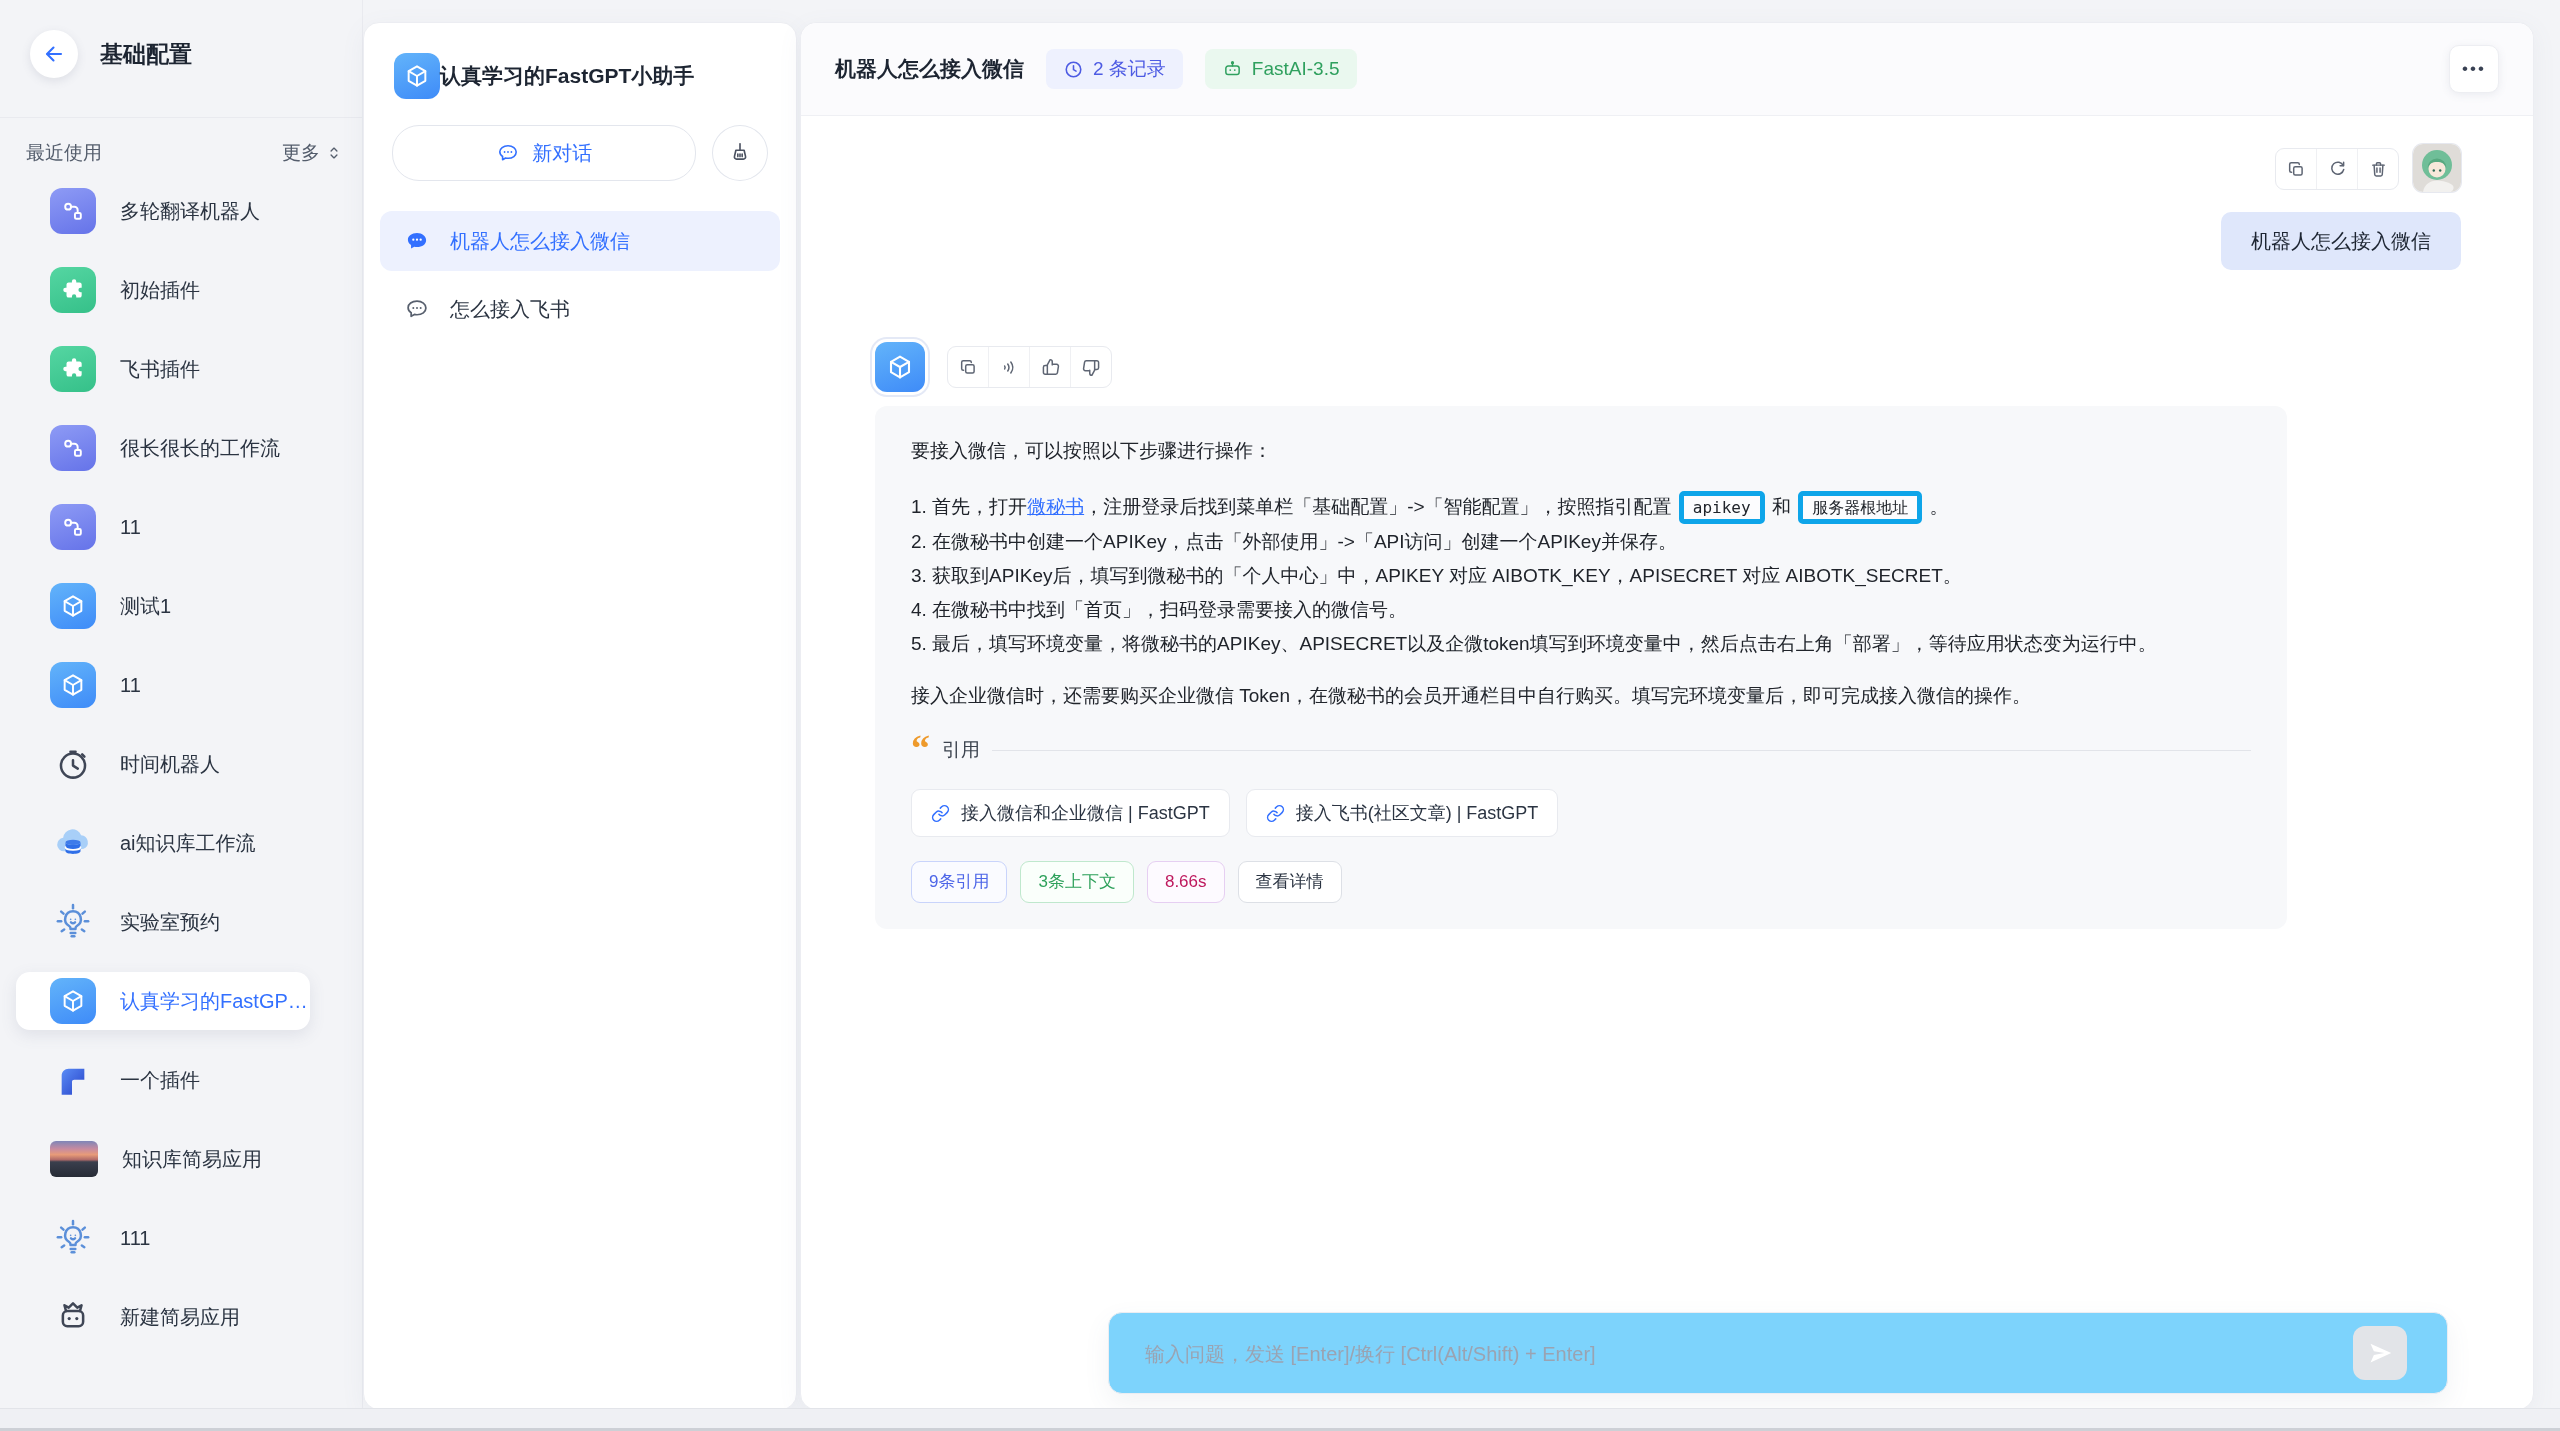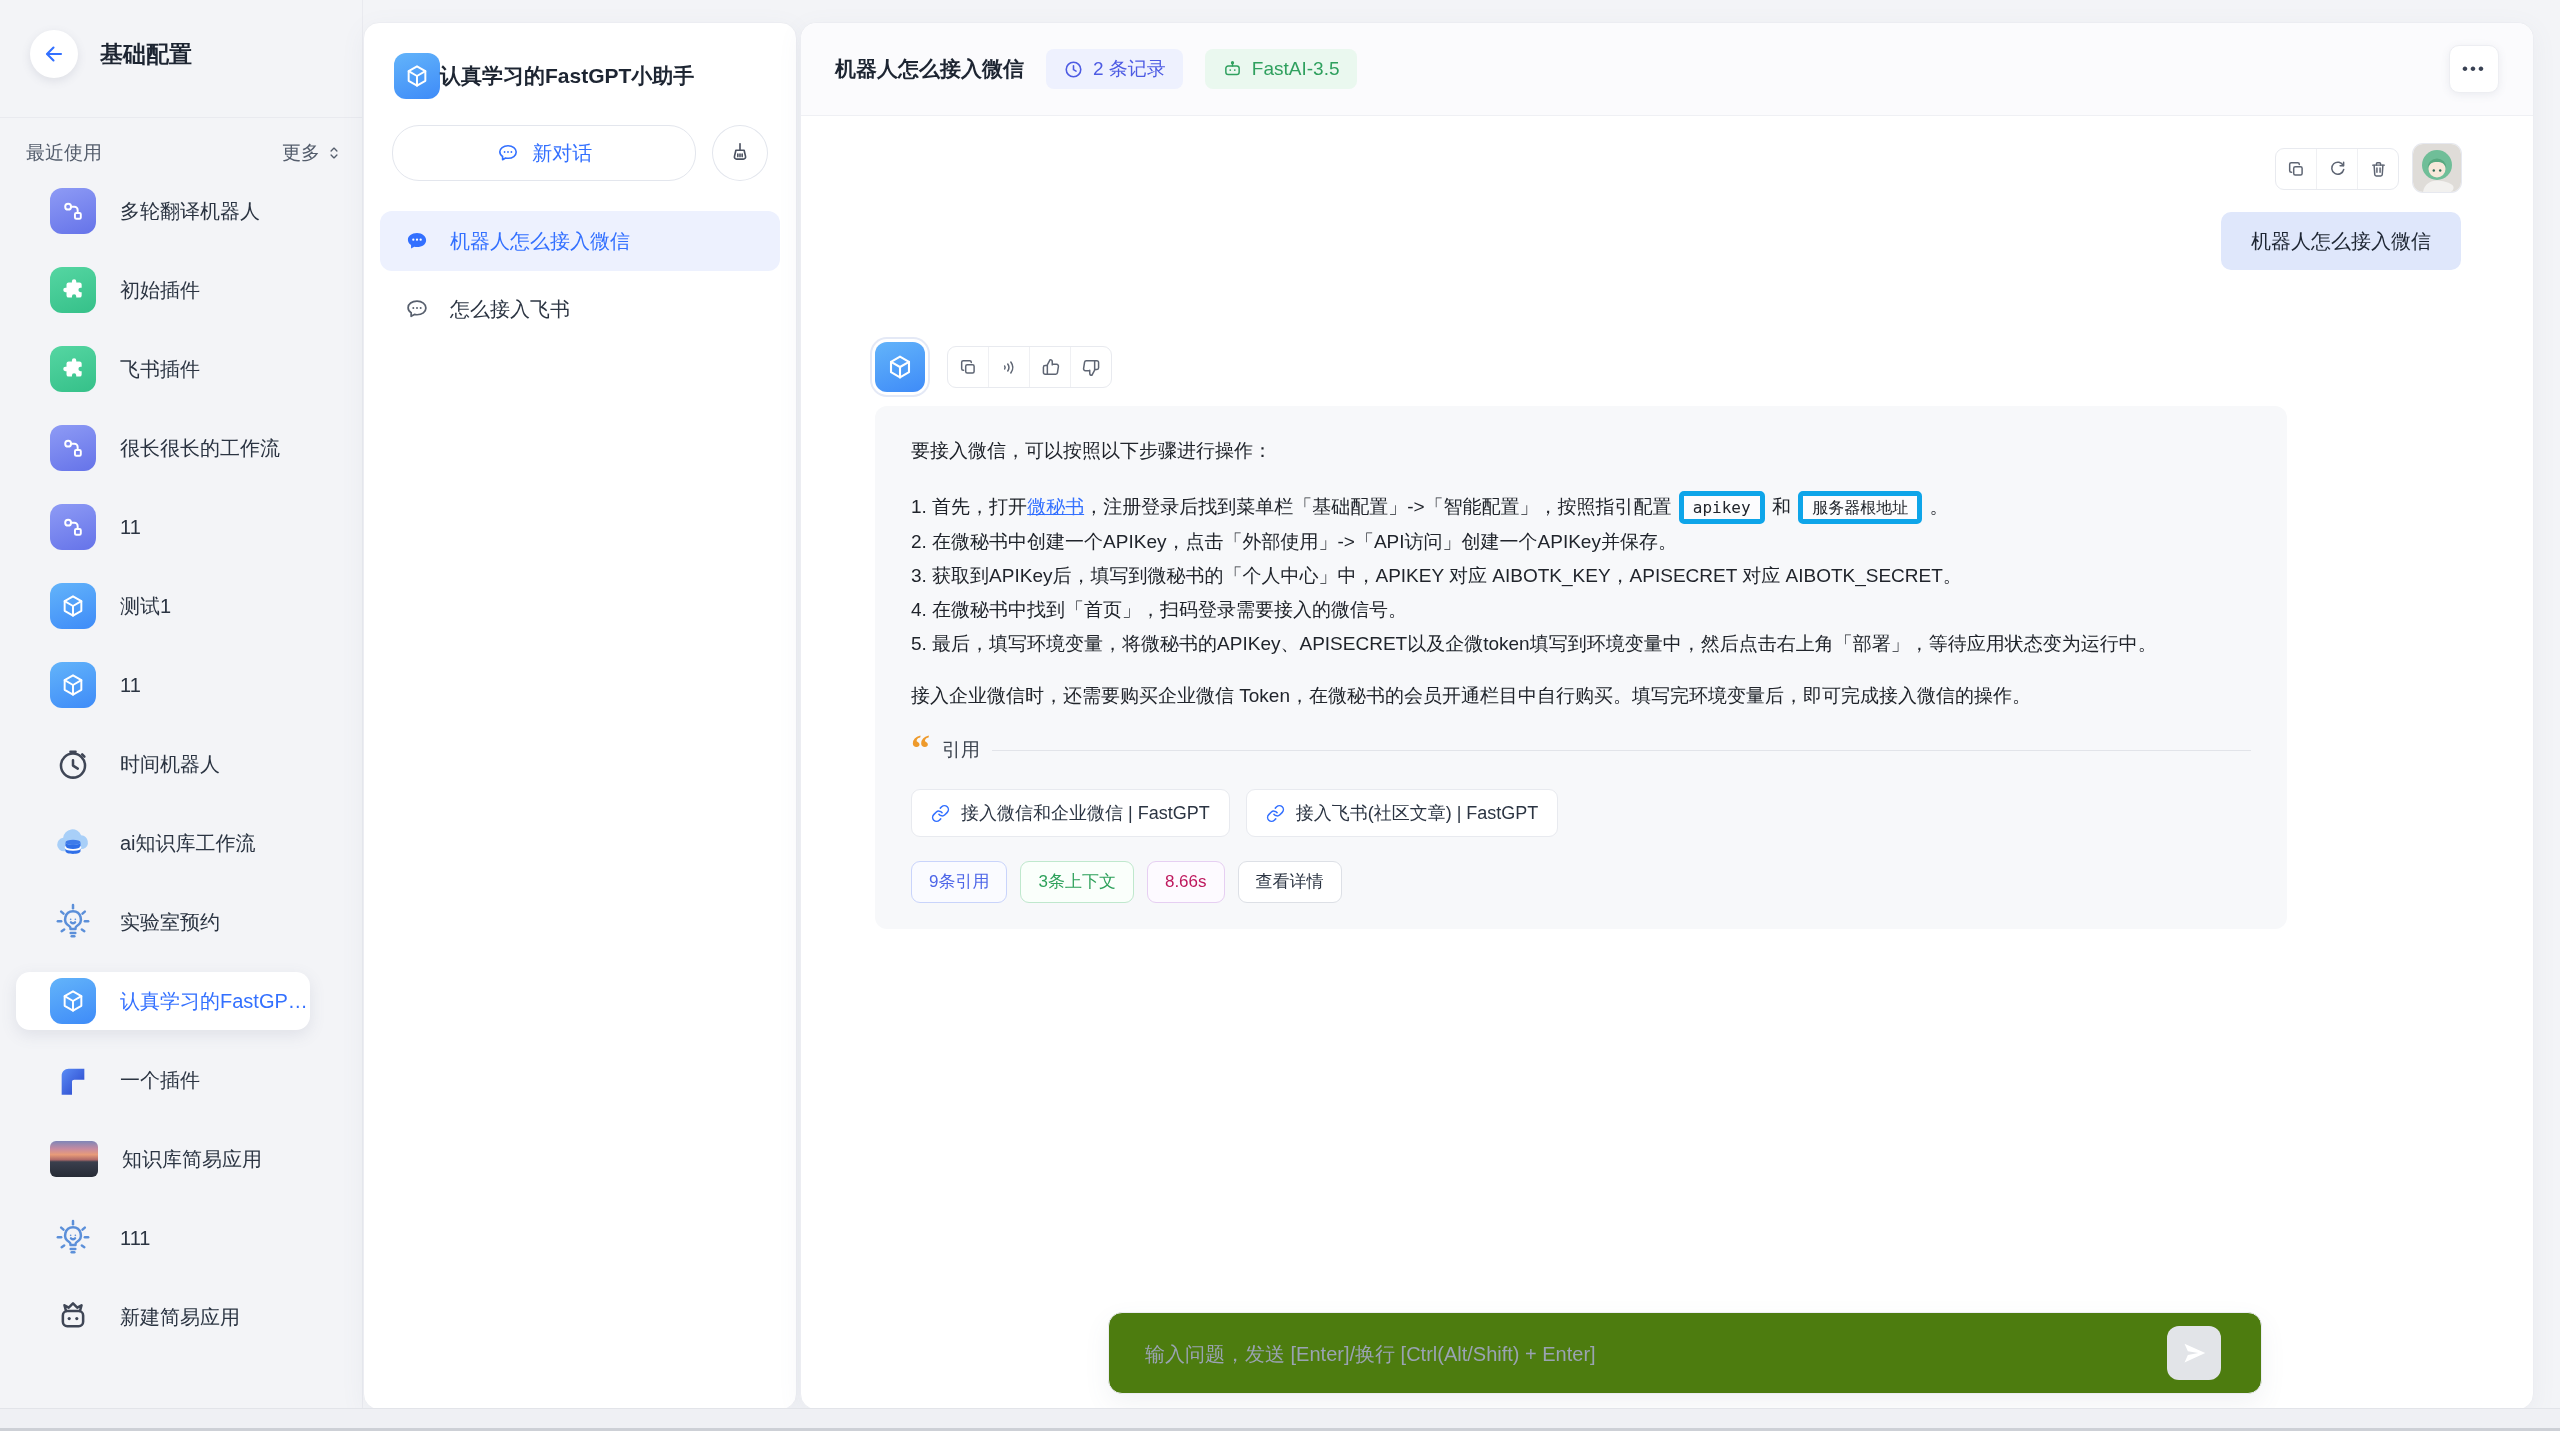--- a/index.html
+++ b/index.html
@@ -92,21 +92,21 @@
     border-radius:9px;font-size:18px;color:#2B3442;cursor:pointer;}
   .cite-chip .lk{color:#3370FF;display:flex;}
   .meta{display:flex;gap:13px;margin-top:24px;align-items:center;}
   .pill{height:40px;padding:0 17px;border-radius:9px;border:1px solid #DDE0E6;font-size:17px;display:inline-flex;align-items:center;background:#fff;cursor:pointer;}
   .pill.cite{color:#4D66E8;border-color:#C9D4FB;background:#FAFBFF;}
   .pill.ctx{color:#2EA15B;border-color:#BFE8CD;background:#FAFFFB;}
   .pill.time{color:#be185d;border-color:#E6CFF2;background:#FDFAFF;}
   .pill.detail{color:#2B3442;}
 
   
-  .input-bar{position:absolute;left:1108px;top:1312px;width:1154px;height:82px;background:#4d7c0f;border:1px solid #EBEDF2;
+  .input-bar{position:absolute;left:1108px;top:1312px;width:1340px;height:82px;background:#7dd3fc;border:1px solid #EBEDF2;
     border-radius:14px;box-shadow:0 10px 26px rgba(90,100,130,.08);box-sizing:border-box;}
   .input-bar input{position:absolute;left:34px;top:0;height:100%;width:940px;border:none;outline:none;font-size:20px;
     color:#1D2532;background:transparent;font-family:inherit;}
   .input-bar input::placeholder{color:#9AA3B2;}
   .send-btn{position:absolute;right:40px;top:50%;transform:translateY(-50%);width:54px;height:54px;border-radius:12px;
     background:#E2E4E8;display:flex;align-items:center;justify-content:center;cursor:pointer;}
 
   .bottom-strip{position:absolute;left:0;right:0;top:1408px;bottom:0;background:#EFF0F4;border-top:1px solid #E2E4E9;}
   .bottom-strip::after{content:"";position:absolute;left:0;right:0;bottom:0;height:3px;background:#CDD0D6;}
 </style>

